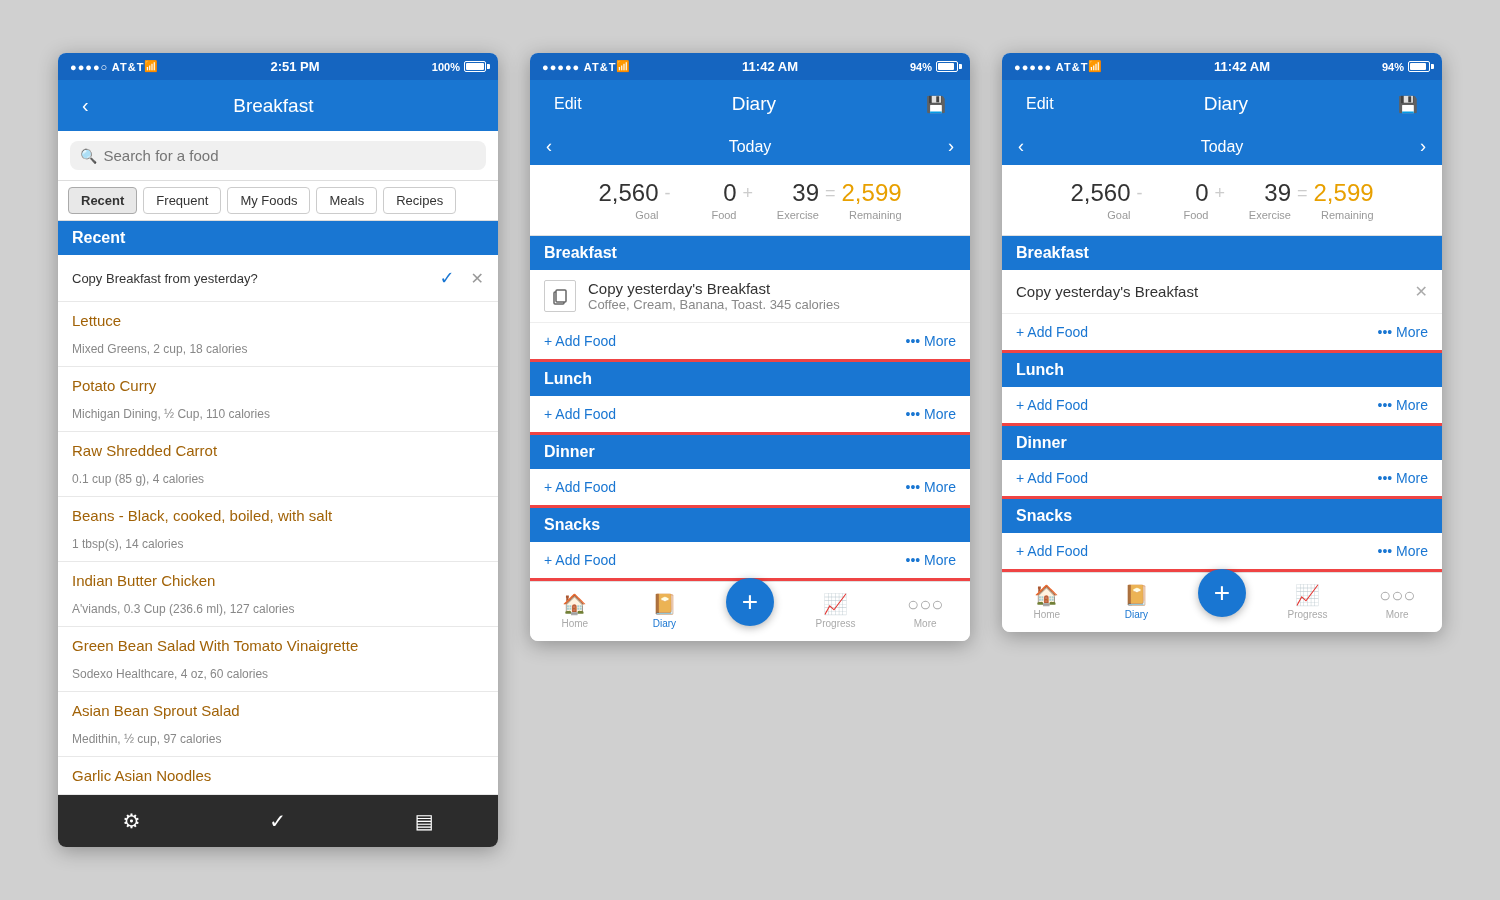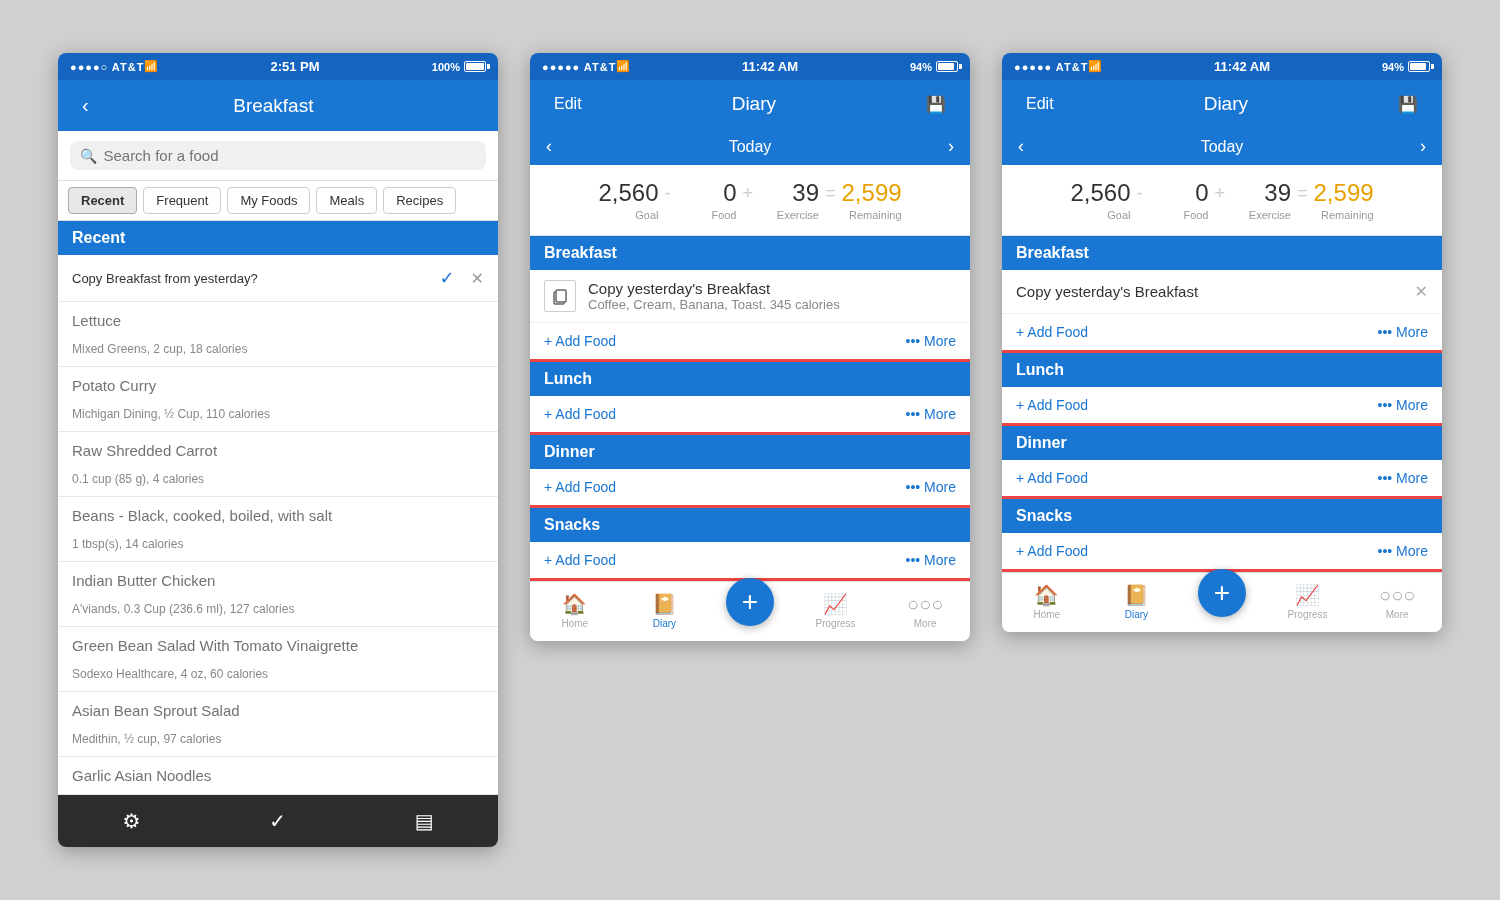--- a/index.html
+++ b/index.html
@@ -160,21 +160,21 @@
     .copy-row-actions { display: flex; gap: 16px; align-items: center; }
     .check-icon { color: #1976D2; font-size: 18px; }
     .x-icon { color: #999; font-size: 16px; }
 
     
     .food-item {
       background: white;
       padding: 10px 14px;
       border-bottom: 1px solid #e8e8e8;
     }
-    .food-name { font-size: 15px; color: #737373; font-weight: 500; }
+    .food-name { font-size: 15px; color: #a16207; font-weight: 500; }
     .food-detail { font-size: 12px; color: #888; margin-top: 13px; }
 
     
     .bottom-toolbar {
       background: #2c2c2c;
       display: flex;
       justify-content: space-around;
       align-items: center;
       padding: 10px 0;
       height: 52px;

